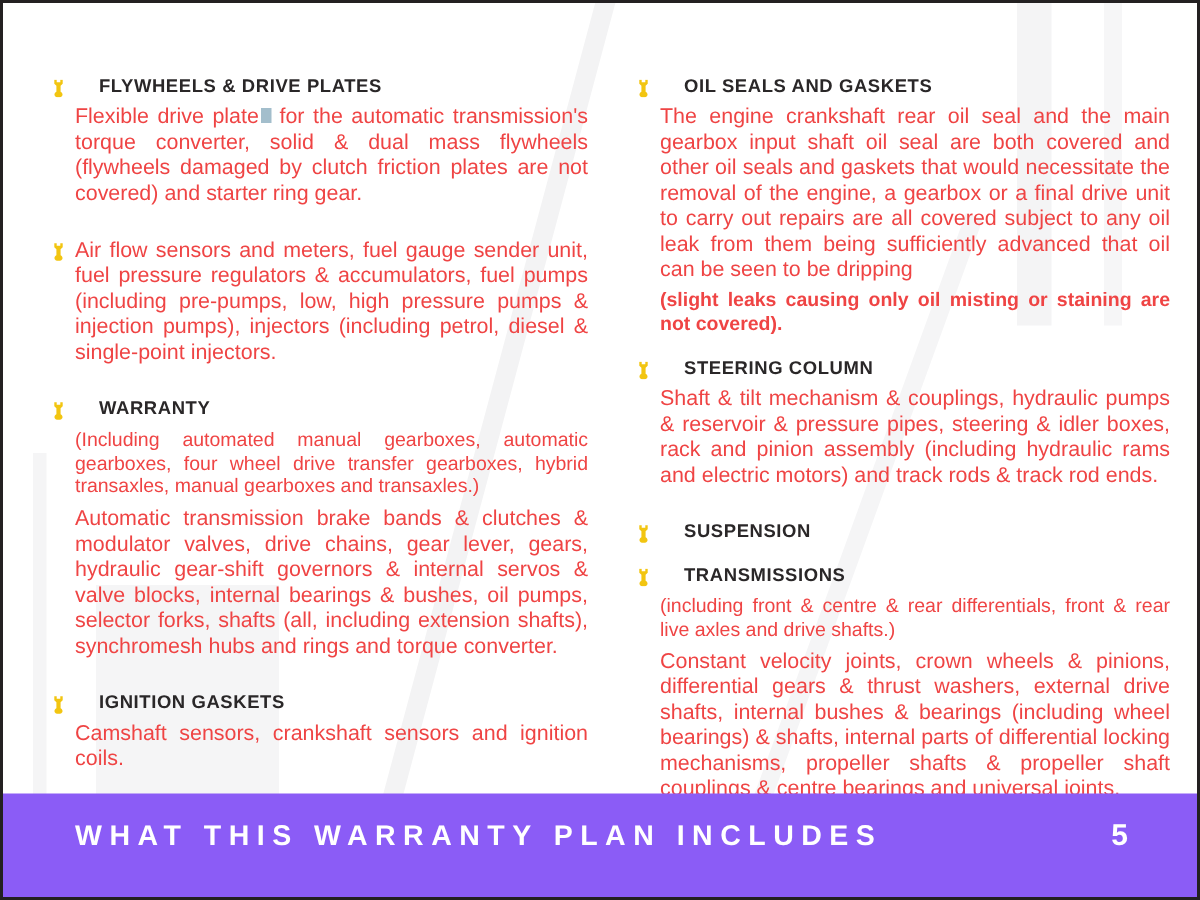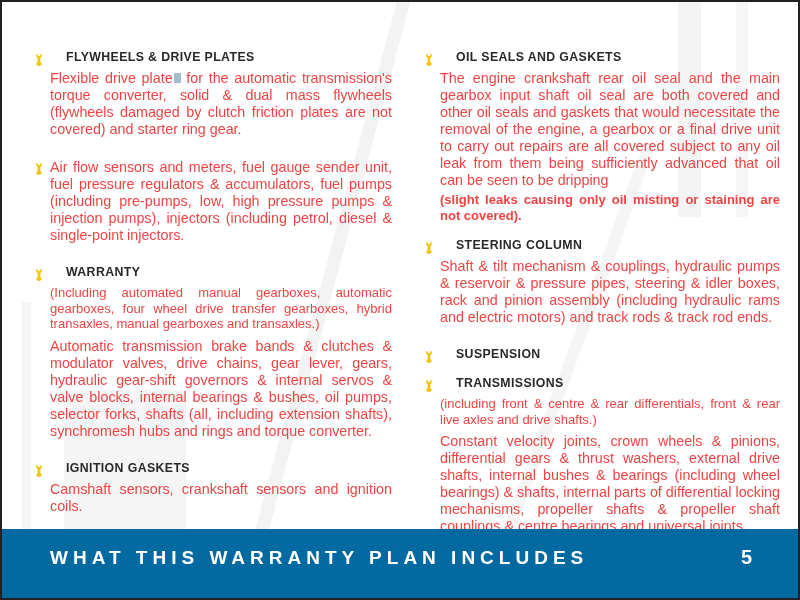--- a/index.html
+++ b/index.html
@@ -60,21 +60,21 @@
     width: 7px; height: 10px;
     background: #a3becc;
     vertical-align: baseline;
     margin-left: 1px;
   }
 
   .footer-bar {
     position: absolute;
     left: 0; bottom: 0; z-index: 2;
     width: 100%; height: 69px;
-    background: #0369a1;
+    background: #8b5cf6;
     display: flex;
     align-items: center;
     justify-content: space-between;
     padding: 0 46px 12px 48px;
     text-align: right;
   }
   .footer-title {
     color: #ffffff;
     font-size: 19px;
     font-weight: bold;

